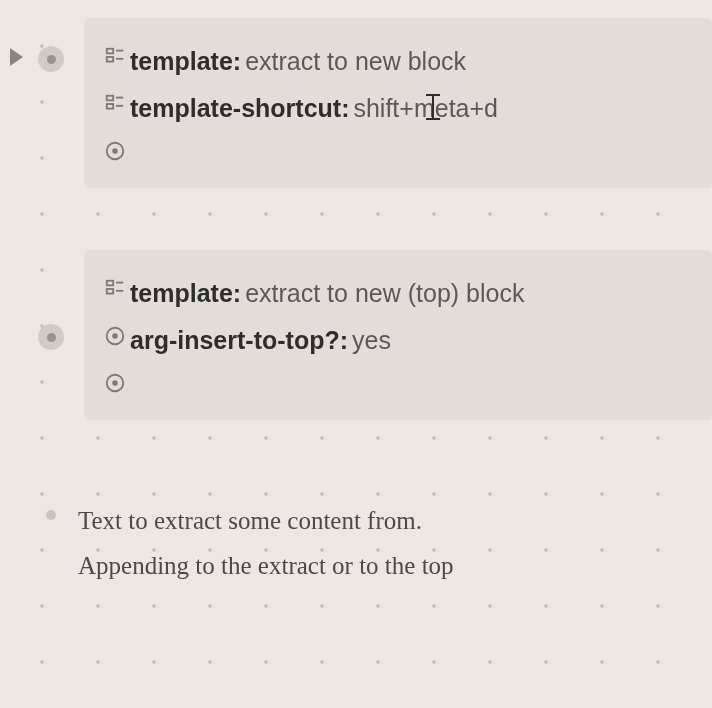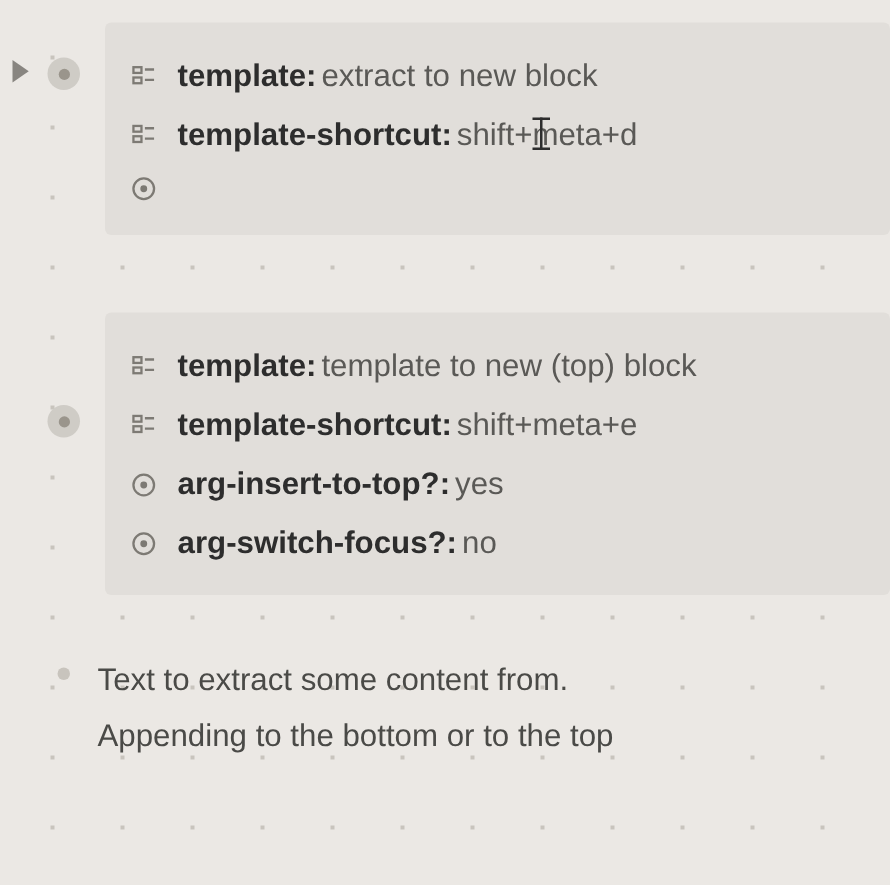--- a/index.html
+++ b/index.html
@@ -50,22 +50,22 @@
   .caret {
     position: absolute;
     left: 10px; top: 30px;
     width: 0; height: 0;
     border-top: 9px solid transparent;
     border-bottom: 9px solid transparent;
     border-left: 13px solid #888580;
   }
   .row {
     display: flex;
-    align-items: center;
-    gap: 14px;
+    align-items: flex-start;
+    gap: 2px;
     line-height: 1.4;
     padding: 6px 0;
   }
   .icon {
     width: 26px; height: 26px;
     flex-shrink: 0;
     display: inline-flex;
     align-items: center;
     justify-content: center;
     color: #7d7a74;
@@ -87,23 +87,24 @@
     background: #2d2d2d;
   }
   .cursor-ibeam::before { top: 0; }
   .cursor-ibeam::after { bottom: 0; }
   .cursor-ibeam .stem {
     position: absolute;
     left: 6px; top: 0; width: 2px; height: 100%;
     background: #2d2d2d;
   }
   .text-block {
-    margin-top: 46px;
+    margin-top: 78px;
     margin-left: 78px;
     position: relative;
+    font-family: Liberation Serif, serif;
   }
   .small-bullet {
     position: absolute;
     left: -32px; top: 12px;
     width: 10px; height: 10px;
     border-radius: 50%;
     background: #c8c4bd;
   }
   .text-line { line-height: 1.8; color: #4a4a47; }
 </style>
@@ -155,56 +156,44 @@
   <div class="block block-2">
     <div class="row">
       <span class="icon">
         <svg width="22" height="22" viewBox="0 0 24 24" fill="none" stroke="currentColor" stroke-width="2">
           <rect x="3" y="3" width="7" height="5"></rect>
             <rect x="3" y="12" width="7" height="5"></rect>
           <line x1="13" y1="5" x2="21" y2="5"></line>
             <line x1="13" y1="14" x2="21" y2="14"></line>
         </svg>
       </span>
-      <span><span class="key">template</span><span class="colon">:</span><span class="val">template to new (top) block</span></span>
-    </div>
-    <div class="row">
-      <span class="icon">
-        <svg width="22" height="22" viewBox="0 0 24 24" fill="none" stroke="currentColor" stroke-width="2">
-          <rect x="3" y="3" width="7" height="5"></rect>
-            <rect x="3" y="12" width="7" height="5"></rect>
-          <line x1="13" y1="5" x2="21" y2="5"></line>
-            <line x1="13" y1="14" x2="21" y2="14"></line>
-        </svg>
-      </span>
-      <span><span class="key">template-shortcut</span><span class="colon">:</span><span class="val">shift+meta+e</span></span>
+      <span><span class="key">template</span><span class="colon">:</span><span class="val">extract to new (top) block</span></span>
     </div>
     <div class="row">
       <span class="icon">
         <svg width="22" height="22" viewBox="0 0 24 24" fill="none" stroke="currentColor" stroke-width="2">
           <circle cx="12" cy="12" r="9"></circle>
             <circle cx="12" cy="12" r="2" fill="currentColor"></circle>
         </svg>
       </span>
       <span><span class="key">arg-insert-to-top?</span><span class="colon">:</span><span class="val">yes</span></span>
     </div>
     <div class="row">
       <span class="icon">
         <svg width="22" height="22" viewBox="0 0 24 24" fill="none" stroke="currentColor" stroke-width="2">
           <circle cx="12" cy="12" r="9"></circle>
             <circle cx="12" cy="12" r="2" fill="currentColor"></circle>
         </svg>
       </span>
-      <span><span class="key">arg-switch-focus?</span><span class="colon">:</span><span class="val">no</span></span>
     </div>
   </div>
 
   <div class="text-block">
     <div class="small-bullet"></div>
     <div class="text-line">Text to extract some content from.</div>
-    <div class="text-line">Appending to the bottom or to the top</div>
+    <div class="text-line">Appending to the extract or to the top</div>
   </div>
 
 </div>
 
 <div class="cursor-ibeam">
     <div class="stem"></div>
   </div>
 
 </body></html>

